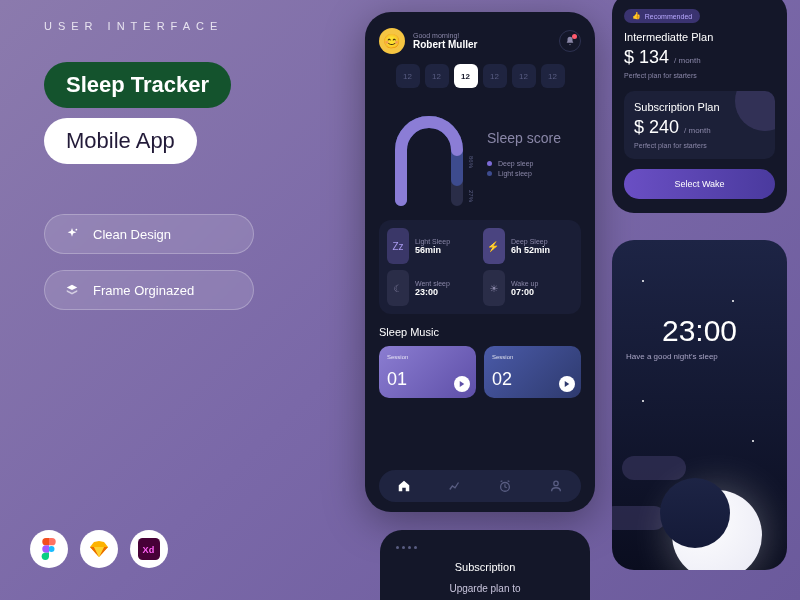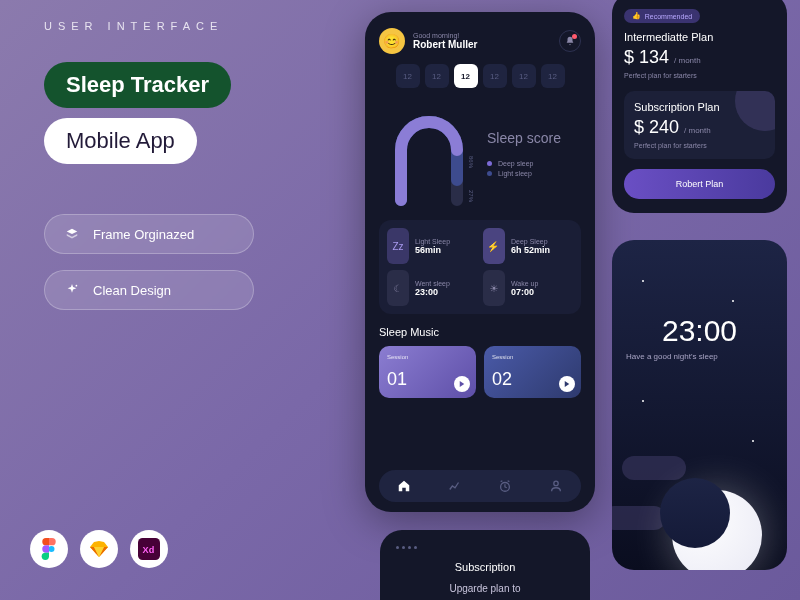--- a/index.html
+++ b/index.html
@@ -100,34 +100,34 @@
 
 <div class="left">
   <div class="kicker">USER INTERFACE</div>
   <div class="pill pill-dark">Sleep Tracker</div><br>
   <div class="pill pill-light">Mobile App</div>
 
   <div class="features">
     <div class="feat">
       <div class="ic">
         <svg width="14" height="14" viewBox="0 0 16 16">
+              <path fill="#fff" d="M8 1l1.2 3.6L13 6l-3.8 1.4L8 11l-1.2-3.6L3 6l3.8-1.4z"></path>
+              <circle cx="13" cy="3" r="1" fill="#fff"></circle>
+            </svg>
+      </div>
+      <span class="lbl">Clean Design</span>
+    </div>
+    <div class="feat">
+      <div class="ic">
+        <svg width="14" height="14" viewBox="0 0 16 16">
               <path fill="#fff" d="M8 2l6 3-6 3-6-3z"></path>
               <path fill="#fff" opacity=".6" d="M2 8l6 3 6-3v2l-6 3-6-3z"></path>
             </svg>
       </div>
       <span class="lbl">Frame Orginazed</span>
-    </div>
-    <div class="feat">
-      <div class="ic">
-        <svg width="14" height="14" viewBox="0 0 16 16">
-              <path fill="#fff" d="M8 1l1.2 3.6L13 6l-3.8 1.4L8 11l-1.2-3.6L3 6l3.8-1.4z"></path>
-              <circle cx="13" cy="3" r="1" fill="#fff"></circle>
-            </svg>
-      </div>
-      <span class="lbl">Clean Design</span>
     </div>
   </div>
 </div>
 
 <div class="tools">
   <div class="tool">
     <svg width="16" height="22" viewBox="0 0 12 18">
           <circle cx="8" cy="9" r="2.5" fill="#1abcfe"></circle>
           <path d="M3.5 0h2.5v6H3.5a3 3 0 010-6z" fill="#f24e1e"></path>
           <path d="M6 0h2.5a3 3 0 010 6H6z" fill="#ff7262"></path>
@@ -285,21 +285,21 @@
   <div class="recbadge">👍 <span>Recommended</span></div>
   <div class="planname">Intermediatte Plan</div>
   <div class="price"><span>$ 134</span> <span class="per">/ month</span></div>
   <div class="plandesc">Perfect plan for starters</div>
 
   <div class="plancard deco">
     <div class="planname">Subscription Plan</div>
     <div class="price"><span>$ 240</span> <span class="per">/ month</span></div>
     <div class="plandesc" style="margin-bottom:0">Perfect plan for starters</div>
   </div>
-  <button class="selectbtn">Robert Plan</button>
+  <button class="selectbtn">Select Wake</button>
 </div>
 
 <div class="phone3">
   <div class="star" style="top:40px;left:30px"></div>
   <div class="star" style="top:60px;left:120px"></div>
   <div class="star" style="top:160px;left:30px"></div>
   <div class="star" style="top:200px;left:140px"></div>
   <div class="night-time">23:00</div>
   <div class="night-sub">Have a good night's sleep</div>
   <div class="cloud cloud1"></div>

